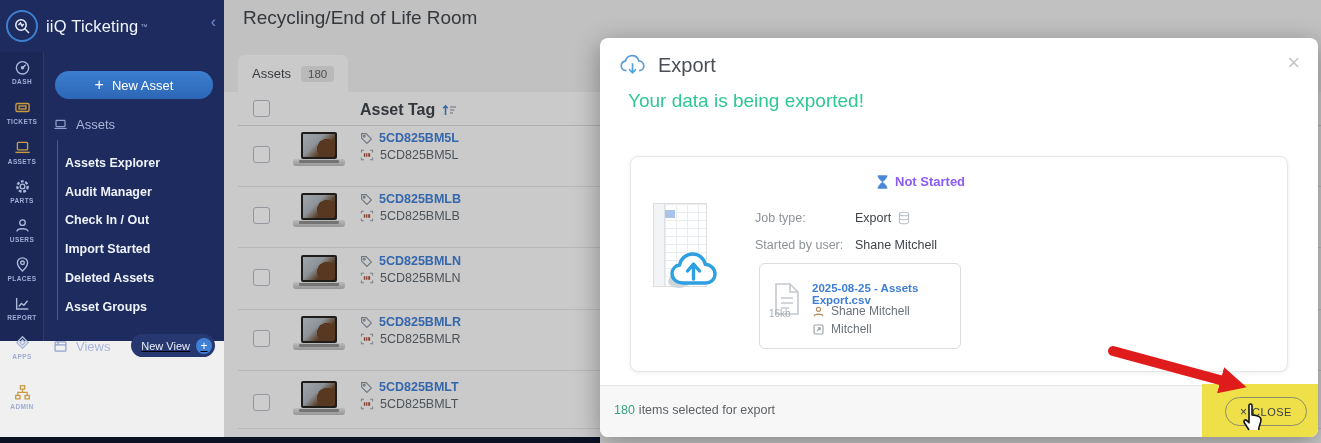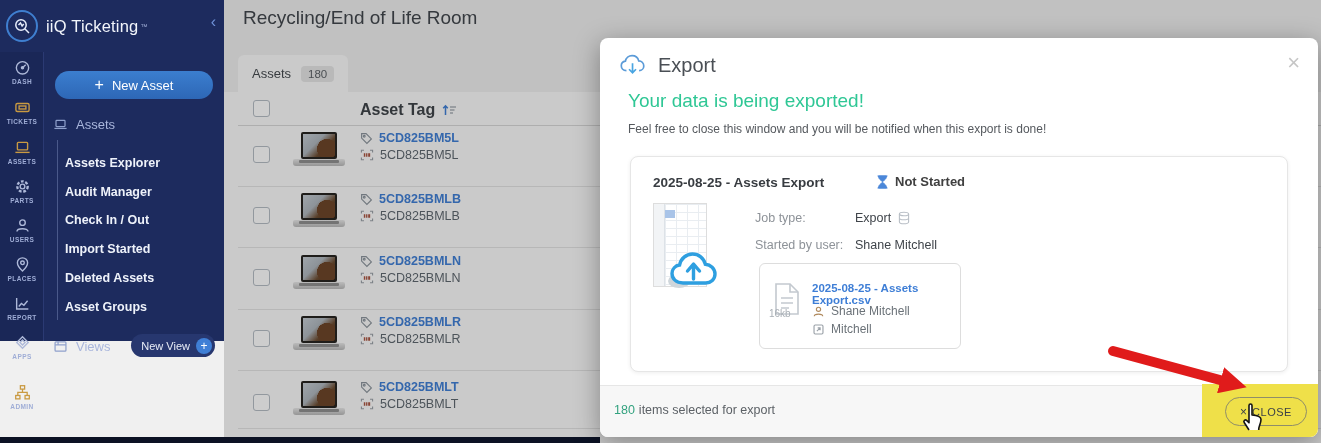--- a/index.html
+++ b/index.html
@@ -26,21 +26,21 @@
   #panel { position:absolute; left:44px; top:52px; right:0; bottom:0; }
   #new-asset-btn { position:absolute; left:11px; top:19px; width:158px; height:28px; border-radius:14px;
      background:linear-gradient(#3b7ecf,#2d67b6); color:#fff; font-size:13px; display:flex; align-items:center;
      justify-content:center; gap:8px; cursor:pointer; border:none; }
   #new-asset-btn .plus { font-size:16px; font-weight:400; margin-top:-1px; }
   .section-row { position:absolute; left:9px; display:flex; align-items:center; gap:8px; color:#a9b6dc; font-size:13px; cursor:pointer; }
   .section-row svg { width:15px; height:15px; color:#8fa0cc; }
   #tree-line { position:absolute; left:13px; top:88px; height:180px; width:1px; background:rgba(160,176,220,.35); }
   .menu-item { position:absolute; left:21px; color:#eef2fa; font-size:12.5px; font-weight:600; cursor:pointer; white-space:nowrap; }
   #new-view-pill { position:absolute; right:9px; top:282px; height:23px; padding:0 3px 0 10px; border-radius:12px;
-     background:#27376f; display:flex; align-items:center; gap:6px; cursor:pointer; }
+     background:#27376f; display:flex; align-items:center; gap:6px; cursor:pointer;text-decoration:underline; }
   #new-view-pill .nv-label { color:#e8edf7; font-size:11px; }
   #new-view-pill .nv-plus { width:16px; height:16px; border-radius:50%; background:#3f7fd6; color:#fff; font-size:12px;
      display:flex; align-items:center; justify-content:center; }
   #sidebar-bottom-edge { position:absolute; left:0; top:437px; width:600px; height:6px; background:#0c1224; z-index:65; }
 
   
   #main { position:absolute; left:224px; top:0; right:0; bottom:0; background:#f0f0f0; z-index:1; }
   #page-title { position:absolute; left:19px; top:7px; font-size:19px; color:#3f444a; font-weight:500;text-align:center; }
   #tab-assets { position:absolute; left:14px; top:55px; height:37px; background:#fbfbfb; border-radius:6px 6px 0 0;
      display:flex; align-items:center; gap:10px; padding:0 14px; cursor:pointer; }
@@ -75,21 +75,21 @@
   #modal-header svg { width:30px; height:30px; }
   #modal-title { font-size:20px; color:#4a4f55; }
   #modal-close { position:absolute; right:18px; top:14px; font-size:22px; color:#c6c6c6; cursor:pointer; line-height:1; }
   #export-heading { position:absolute; left:28px; top:52px; font-size:19px; color:#2fc795; }
   #export-subheading { position:absolute; left:28px; top:84px; font-size:12px; color:#55595e; }
 
   #job-card { position:absolute; left:30px; top:118px; width:658px; height:216px; background:#fff; border:1px solid #e6e6e6;
      border-radius:8px; box-shadow:0 1px 4px rgba(0,0,0,.07); }
   #job-name { position:absolute; left:22px; top:18px; font-size:13.5px; font-weight:700; color:#383c41; }
   #job-status { position:absolute; left:245px; top:17px; display:flex; align-items:center; gap:6px; }
-  #job-status .status-text { font-size:13px; font-weight:600; color:#404040; }
+  #job-status .status-text { font-size:13px; font-weight:600; color:#8b5cf6; }
   #sheet-thumb { position:absolute; left:22px; top:46px; width:54px; height:84px; background:#fff; border:1px solid #ddd;
      background-image:linear-gradient(#e9edf1 1px, transparent 1px), linear-gradient(90deg,#e9edf1 1px, transparent 1px);
      background-size:100% 8px, 11px 100%; }
   #sheet-thumb::before { content:""; position:absolute; left:10px; top:6px; width:11px; height:8px; background:#a9c4e8; }
   #sheet-thumb::after { content:""; position:absolute; left:0; top:0; width:10px; height:100%; background:#f2f4f6; border-right:1px solid #dde2e7; }
   #cloud-upload { position:absolute; left:34px; top:86px; width:64px; height:48px; }
   .job-label { position:absolute; left:124px; font-size:12.5px; color:#8d9298; }
   .job-value { position:absolute; left:224px; font-size:12.5px; color:#3f444a; display:flex; align-items:center; gap:6px; }
 
   #attachment { position:absolute; left:128px; top:106px; width:202px; height:86px; border:1px solid #ddd; border-radius:6px; background:#fff; cursor:pointer; }
@@ -420,24 +420,22 @@
     <div id="modal-header">
       <svg viewBox="0 0 32 32" fill="none">
         <path d="M9 22 C5.5 22 3.5 19.5 3.5 16.8 C3.5 14.2 5.4 12.2 7.9 11.9 C8.5 8.4 11.5 6 15 6 C18.4 6 21.3 8.3 22.1 11.6 C25 11.8 27.5 14.1 27.5 17 C27.5 19.8 25.3 22 22.5 22" stroke="#5b9bd8" stroke-width="1.8"></path>
         <path d="M15.5 14 V24 M11.8 20.5 L15.5 24.4 L19.2 20.5" stroke="#49a5e2" stroke-width="1.8"></path>
       </svg>
       <span id="modal-title">Export</span>
     </div>
     <span id="modal-close">×</span>
 
     <div id="export-heading">Your data is being exported!</div>
-    <div id="export-subheading">Feel free to close this window and you will be notified when this export is done!</div>
 
     <div id="job-card">
-      <div id="job-name">2025-08-25 - Assets Export</div>
       <div id="job-status">
         <svg width="13" height="14" viewBox="0 0 13 14">
             <path d="M1.5 1 h10 M1.5 13 h10 M2.5 1 C2.5 5 6.5 5.8 6.5 7 C6.5 8.2 2.5 9 2.5 13 H10.5 C10.5 9 6.5 8.2 6.5 7 C6.5 5.8 10.5 5 10.5 1 Z" fill="#4b87d9" stroke="#4b87d9" stroke-width="1"></path>
           </svg>
         <span class="status-text">Not Started</span>
       </div>
 
       <div id="sheet-thumb"></div>
       <svg id="cloud-upload" viewBox="0 0 64 48">
         <ellipse cx="14" cy="38" rx="11" ry="7" fill="#cfd6db"></ellipse>

